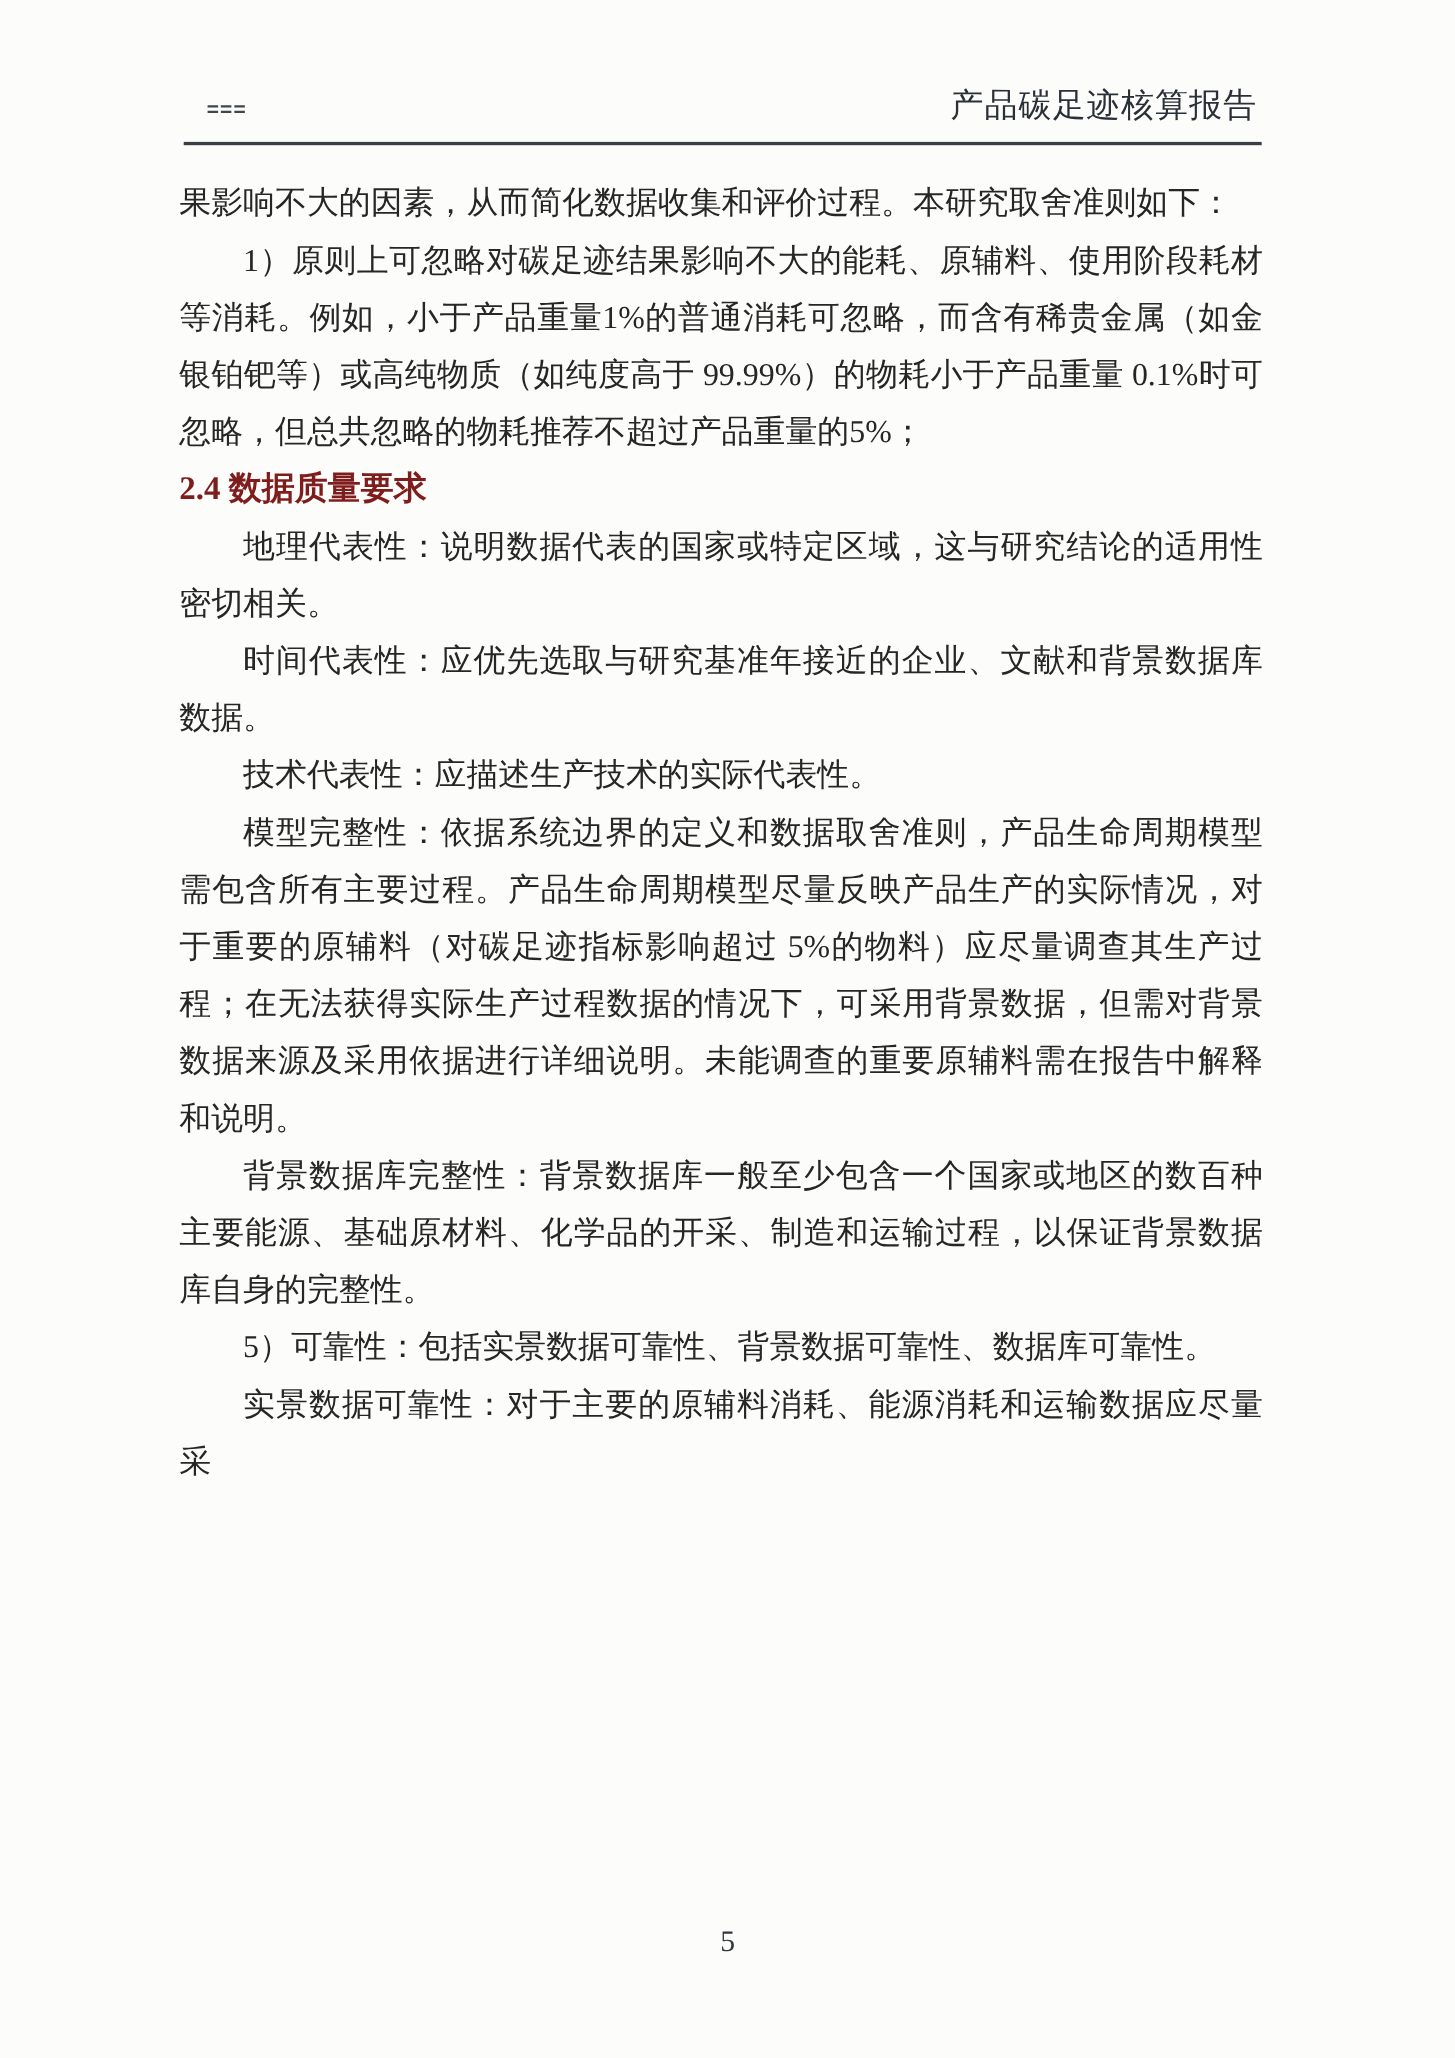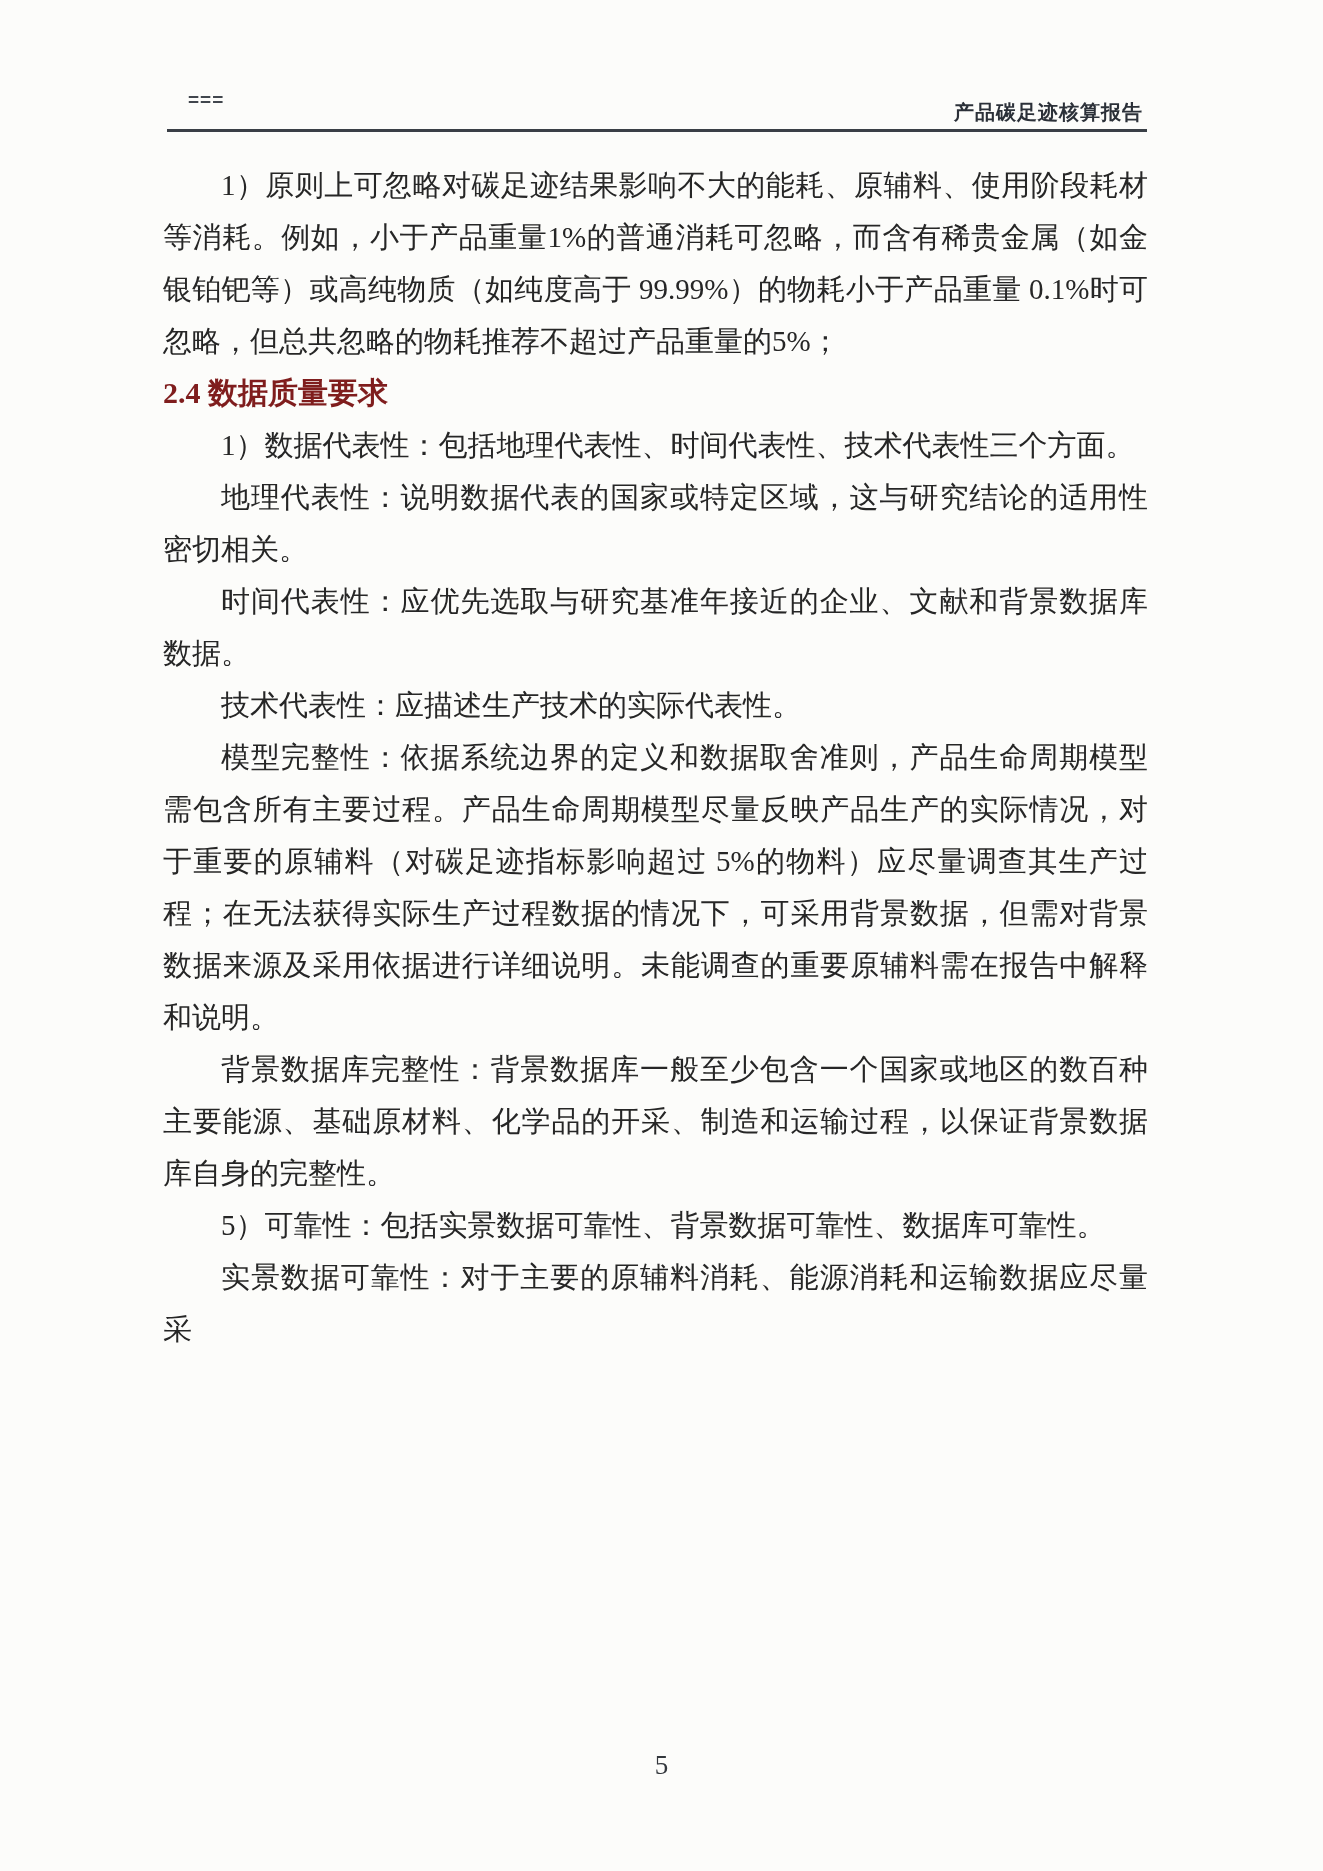--- a/index.html
+++ b/index.html
@@ -25,24 +25,24 @@
     font-family: "Liberation Sans", "DejaVu Sans", sans-serif;
     font-weight: bold;
     font-size: 19px;
     letter-spacing: 1px;
     color: #41464d;
     line-height: 20px;
   }
   .hdr-title {
     position: absolute;
     right: 180px;
-    top: 93px;
+    top: 77px;
     font-family: "Liberation Sans", "DejaVu Sans", sans-serif;
-    font-weight: bold;
-    font-size: 20px;
+    font-weight: normal;
+    font-size: 30px;
     line-height: 38px;
     color: #2b3038;
     letter-spacing: 1px;
   }
   .hdr-rule {
     position: absolute;
     left: 167px;
     right: 176px;
     top: 129px;
     height: 3px;
@@ -87,23 +87,23 @@
 
 <div class="page">
 
   <header>
     <div class="hdr-logo">===</div>
     <div class="hdr-title">产品碳足迹核算报告</div>
     <div class="hdr-rule"></div>
   </header>
 
   <main class="doc-body">
+      <p class="para">果影响不大的因素，从而简化数据收集和评价过程。本研究取舍准则如下：</p>
       <p class="para indent">1）原则上可忽略对碳足迹结果影响不大的能耗、原辅料、使用阶段耗材等消耗。例如，小于产品重量1%的普通消耗可忽略，而含有稀贵金属（如金银铂钯等）或高纯物质（如纯度高于 99.99%）的物耗小于产品重量 0.1%时可忽略，但总共忽略的物耗推荐不超过产品重量的5%；</p>
       <p class="para heading">2.4 数据质量要求</p>
-      <p class="para indent">1）数据代表性：包括地理代表性、时间代表性、技术代表性三个方面。</p>
       <p class="para indent">地理代表性：说明数据代表的国家或特定区域，这与研究结论的适用性密切相关。</p>
       <p class="para indent">时间代表性：应优先选取与研究基准年接近的企业、文献和背景数据库数据。</p>
       <p class="para indent">技术代表性：应描述生产技术的实际代表性。</p>
       <p class="para indent">模型完整性：依据系统边界的定义和数据取舍准则，产品生命周期模型需包含所有主要过程。产品生命周期模型尽量反映产品生产的实际情况，对于重要的原辅料（对碳足迹指标影响超过 5%的物料）应尽量调查其生产过程；在无法获得实际生产过程数据的情况下，可采用背景数据，但需对背景数据来源及采用依据进行详细说明。未能调查的重要原辅料需在报告中解释和说明。</p>
       <p class="para indent">背景数据库完整性：背景数据库一般至少包含一个国家或地区的数百种主要能源、基础原材料、化学品的开采、制造和运输过程，以保证背景数据库自身的完整性。</p>
       <p class="para indent">5）可靠性：包括实景数据可靠性、背景数据可靠性、数据库可靠性。</p>
       <p class="para indent">实景数据可靠性：对于主要的原辅料消耗、能源消耗和运输数据应尽量采</p>
     </main>
 
   <footer class="page-footer">

